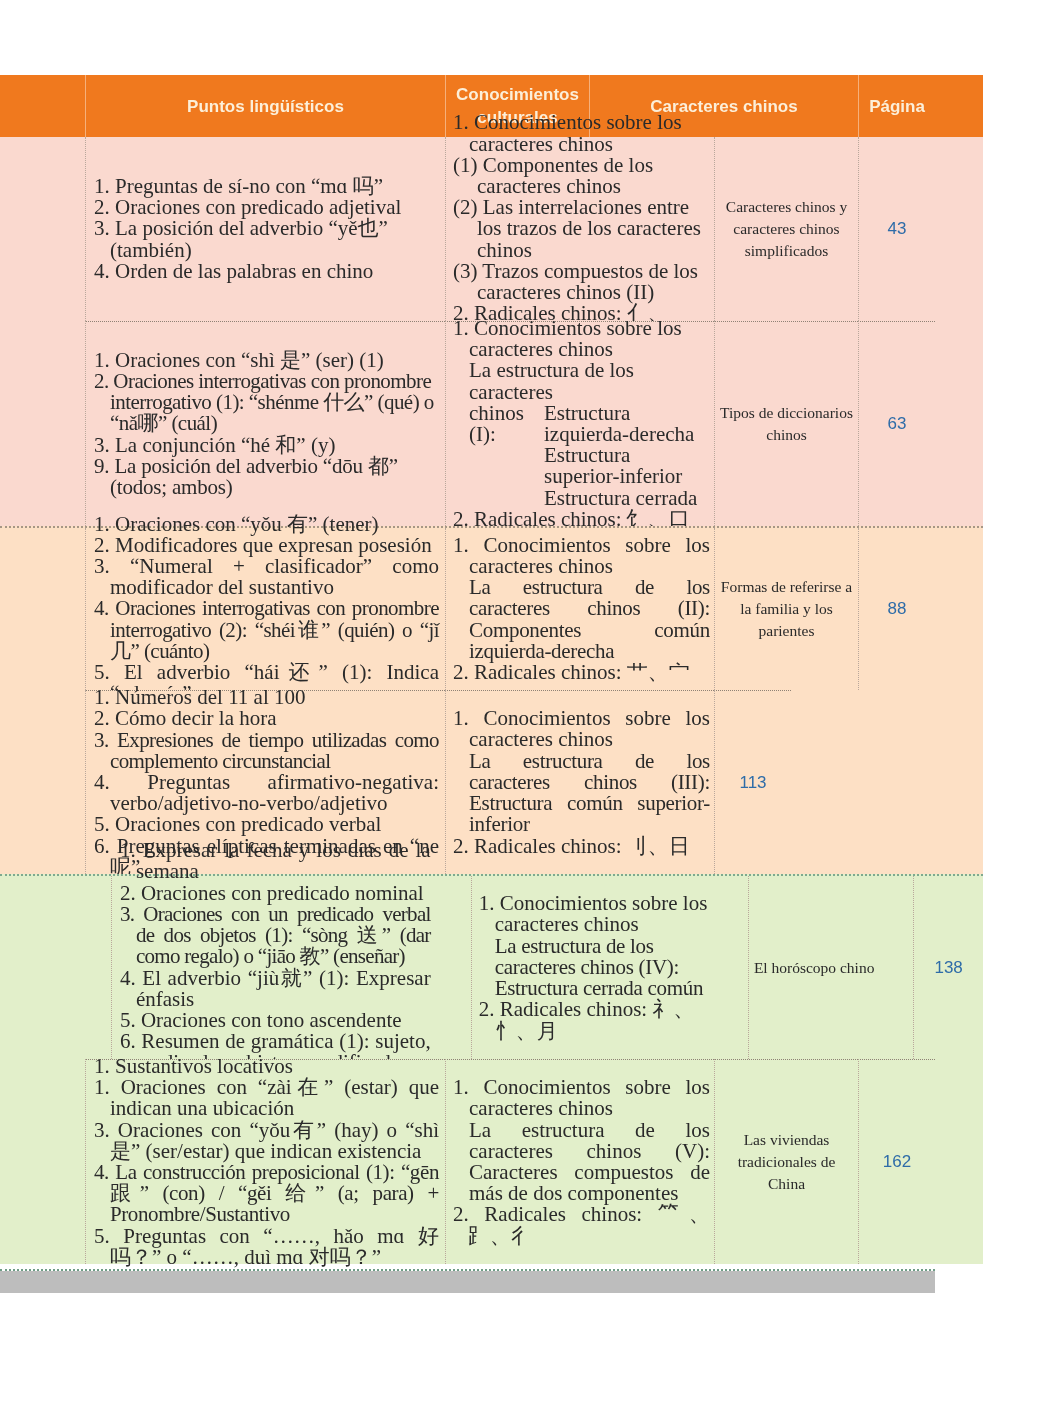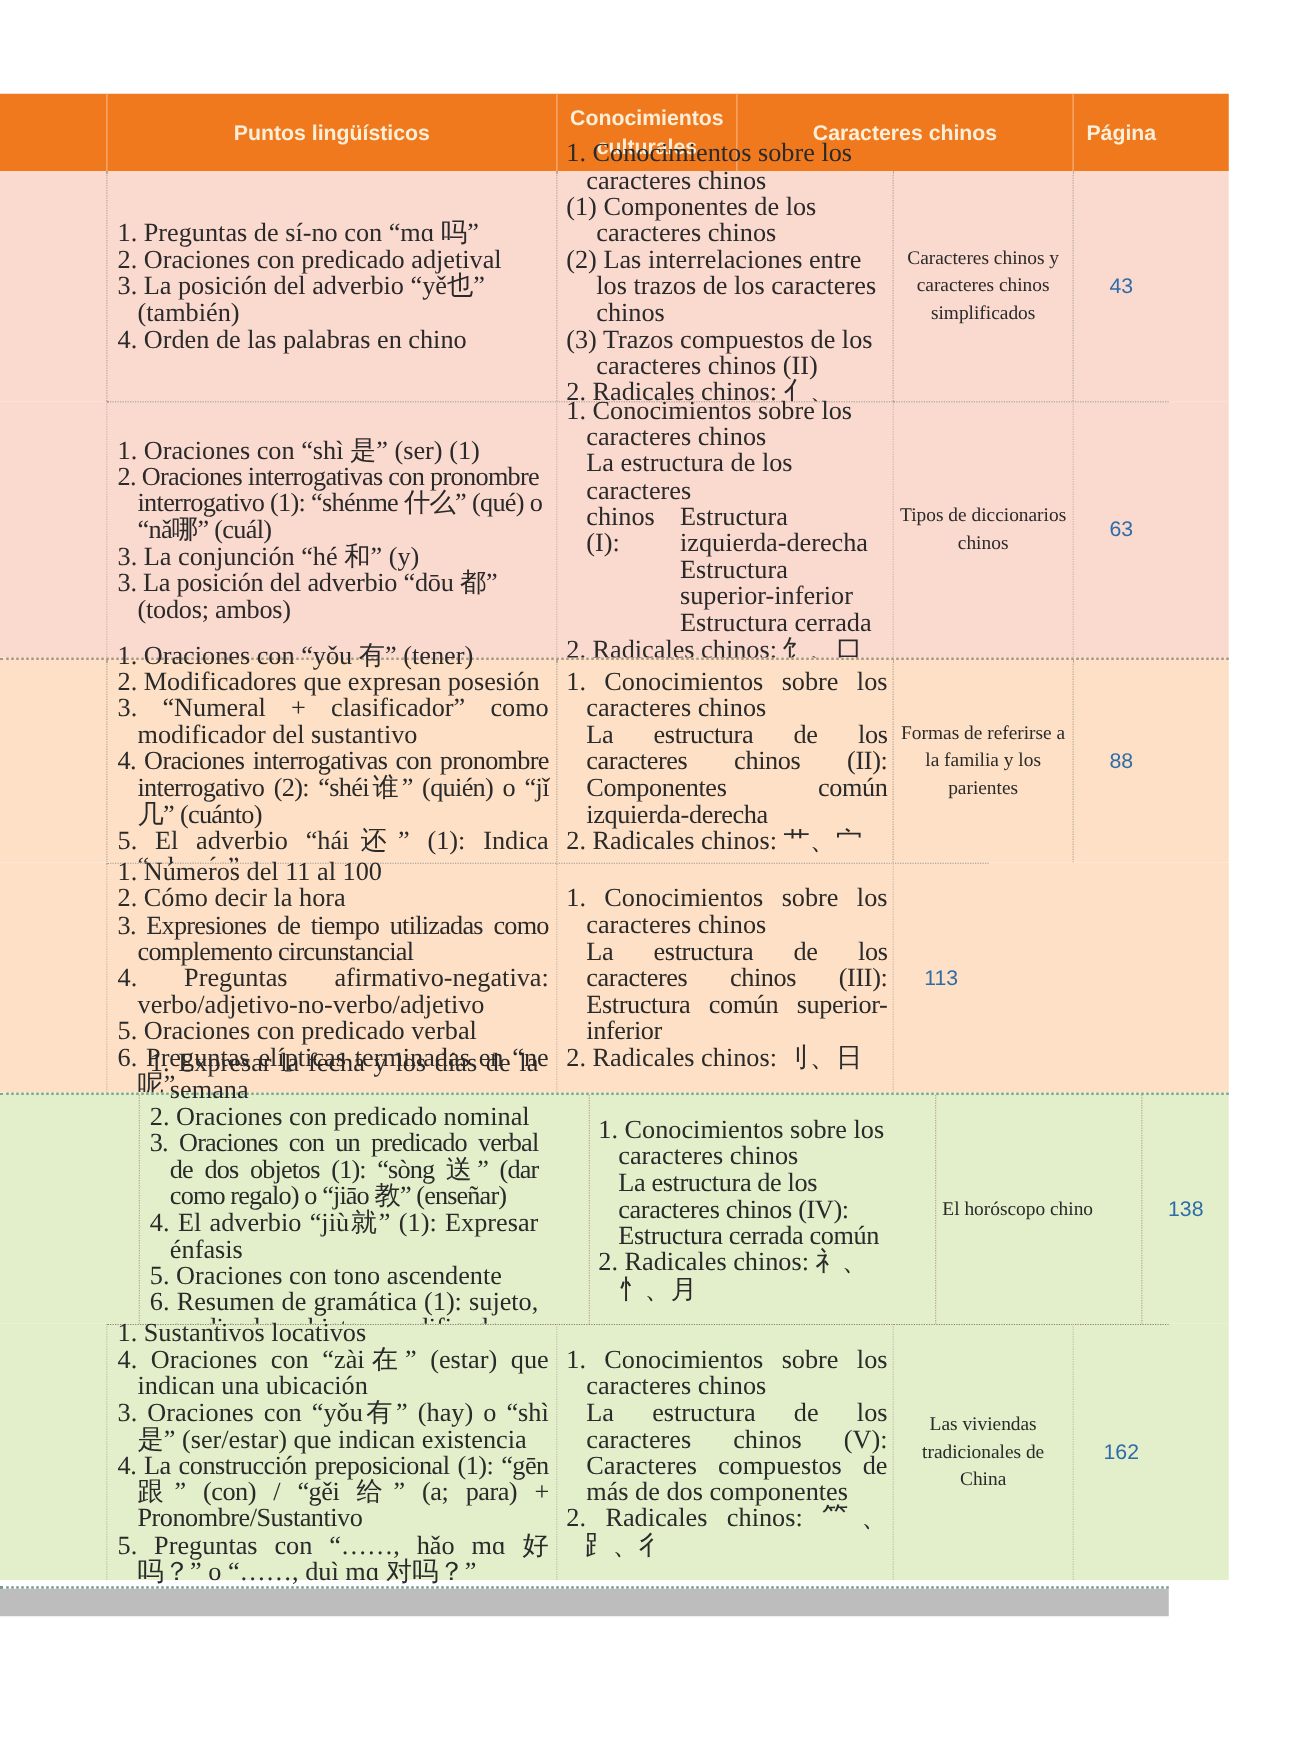--- a/index.html
+++ b/index.html
@@ -62,21 +62,21 @@
     <div class="c c4 page">43</div>
   </div>
 
   <div class="row pink dashed-top" style="height:205px;">
     <div class="c c0"></div>
     <div class="c c1">
       <ol>
         <li>1. Oraciones con “shì 是” (ser) (1)</li>
         <li style="letter-spacing:-0.55px;">2. Oraciones interrogativas con pronombre interrogativo (1): “shénme 什么” (qué) o “nǎ哪” (cuál)</li>
         <li>3. La conjunción “hé 和” (y)</li>
-        <li style="letter-spacing:-0.2px;">3. La posición del adverbio “dōu 都” (todos; ambos)</li>
+        <li style="letter-spacing:-0.2px;">9. La posición del adverbio “dōu 都” (todos; ambos)</li>
       </ol>
     </div>
     <div class="c c2">
       <ol style="padding-left:7px;padding-right:4px;">
         <li>1. Conocimientos sobre los caracteres chinos</li>
         <li class="sub" style="text-indent:0;">La estructura de los caracteres</li>
         <li style="text-indent:0;display:flex;">
           <span style="width:75px;flex:none;">chinos (I):</span>
           <span style="display:block;">
             <span style="display:block;">Estructura izquierda-derecha</span>
@@ -156,21 +156,21 @@
     </div>
     <div class="c c3 cult">El horóscopo chino</div>
     <div class="c c4 page">138</div>
   </div>
 
   <div class="row green dashed-top" style="height:205px;">
     <div class="c c0"></div>
     <div class="c c1">
       <ol class="just">
         <li>1. Sustantivos locativos</li>
-        <li>4. Oraciones con “zài在” (estar) que indican una ubicación</li>
+        <li>1. Oraciones con “zài在” (estar) que indican una ubicación</li>
         <li>3. Oraciones con “yǒu有” (hay) o “shì是” (ser/estar) que indican existencia</li>
         <li style="letter-spacing:-0.4px;">4. La construcción preposicional (1): “gēn跟” (con) / “gěi 给” (a; para) + Pronombre/Sustantivo</li>
         <li>5. Preguntas con “……, hǎo mɑ 好吗？” o “……, duì mɑ 对吗？”</li>
       </ol>
     </div>
     <div class="c c2">
       <ol class="just" style="padding-left:7px;padding-right:4px;">
         <li>1. Conocimientos sobre los caracteres chinos</li>
         <li class="sub" style="text-indent:0;">La estructura de los caracteres chinos (V): Caracteres compuestos de más de dos componentes</li>
         <li>2. Radicales chinos: ⺮、⻊、彳</li>

